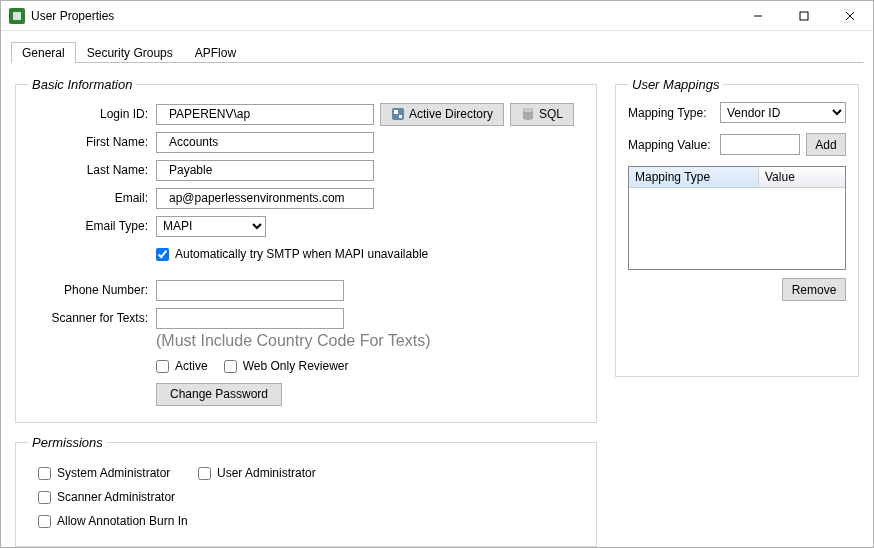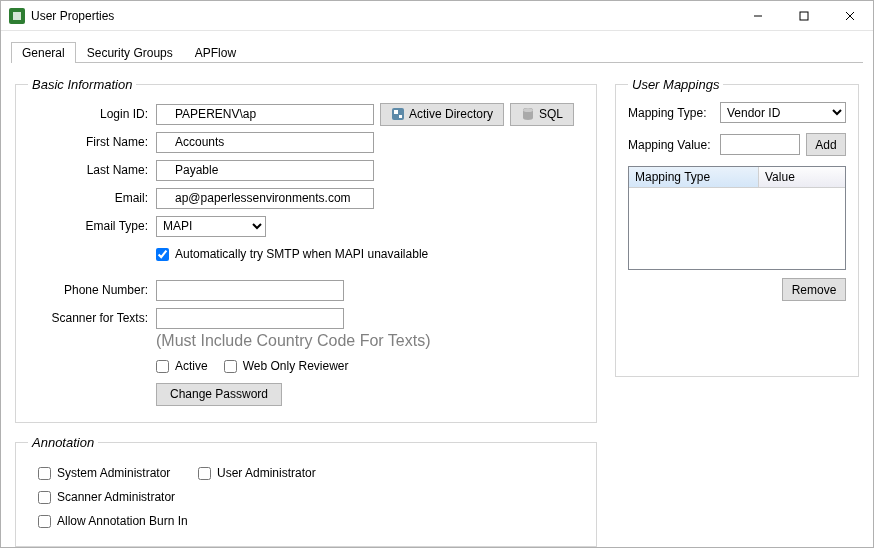--- a/index.html
+++ b/index.html
@@ -115,21 +115,21 @@
     width: 128px;
     text-align: right;
     padding-right: 8px;
   }
   .row .ctl { display: flex; align-items: center; gap: 6px; flex: 1; }
 
   input[type="text"], select {
     font: inherit;
     height: 21px;
     border: 1px solid #a0a0a0;
-    padding: 0 18px;
+    padding: 0 12px;
     background: #fff;
   }
   select { padding: 0 2px; }
 
   .w260 { width: 218px; }
   .w120 { width: 110px; }
   .w188 { width: 188px; }
 
   .btn {
     font: inherit;
@@ -330,21 +330,21 @@
           <div class="lbl"></div>
           <div class="ctl">
             <button class="btn" style="width:126px;justify-content:center;">
               <span>Change Password</span>
             </button>
           </div>
         </div>
       </fieldset>
 
       <fieldset class="group" style="margin-bottom:0;">
-        <legend>Annotation</legend>
+        <legend>Permissions</legend>
         <div class="perm-grid">
           <label class="chk">
             <input type="checkbox" style="">
             <span>System Administrator</span>
           </label>
           <label class="chk">
             <input type="checkbox" style="">
             <span>User Administrator</span>
           </label>
           <label class="chk">

